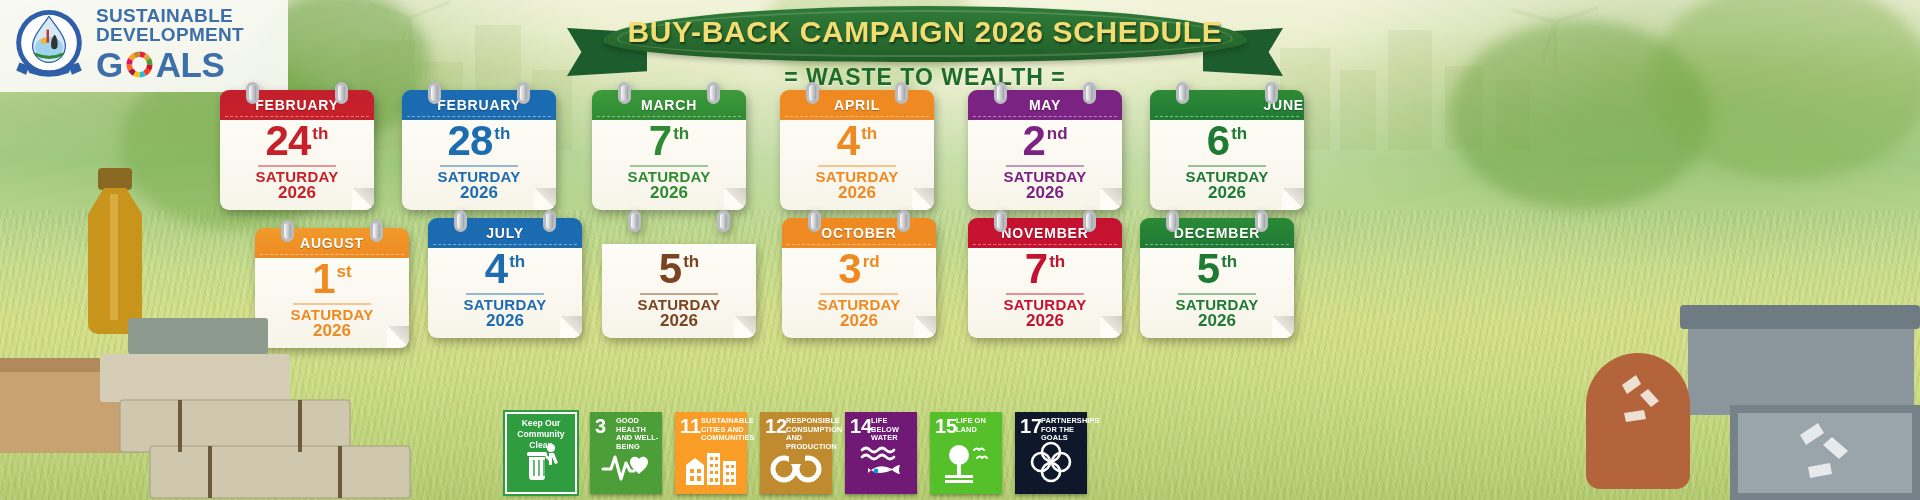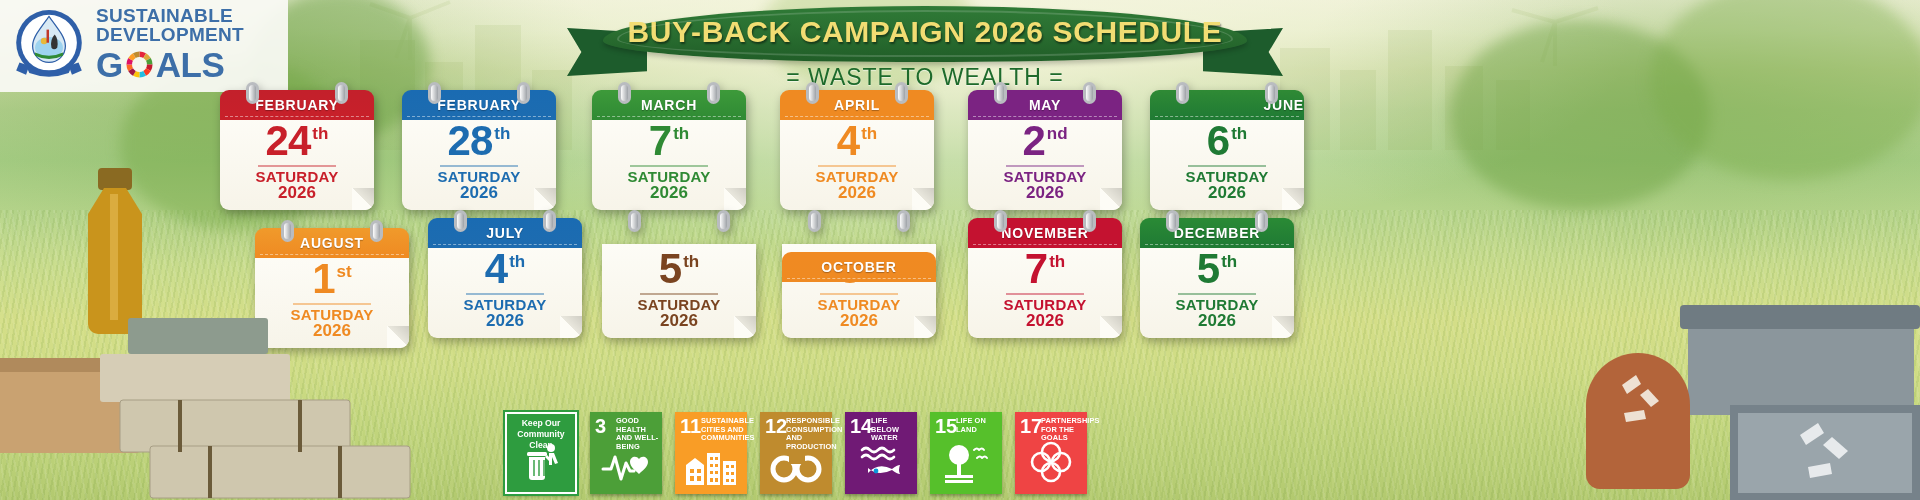--- a/index.html
+++ b/index.html
@@ -65,21 +65,21 @@
     border:2px solid rgba(255,255,255,.16);
     border-radius:50% 50% 46% 46% / 62% 62% 38% 38%;
   }
   .banner-title {
     font-size:30px; font-weight:bold; color:#f2dd73; letter-spacing:.6px;
     text-shadow:1px 2px 2px rgba(0,0,0,.45); white-space:nowrap;
     transform:translateY(-2px);
   }
   .banner-sub {
     position:absolute; left:0; right:0; top:58px; text-align:center;
-    font-size:23px; font-weight:normal; color:#1e6b2b; letter-spacing:1px;
+    font-size:23px; font-weight:bold; color:#1e6b2b; letter-spacing:1px;
     text-shadow:0 1px 1px rgba(255,255,255,.6);
   }
   
   .cal {
     position:absolute; width:154px; height:120px;
     filter:drop-shadow(2px 4px 5px rgba(0,0,0,.30));
   }
   .cal .ring {
     position:absolute; top:-8px; width:13px; height:22px;
     border:3.5px solid #b9bcc0; border-radius:7px;
@@ -364,21 +364,21 @@
           <span class="ord" style="color: rgb(122, 68, 32);">th</span>
         </div>
         <div class="rule" style="background: rgb(122, 68, 32); opacity: 0.45;"></div>
         <div class="dow" style="color: rgb(122, 68, 32);">SATURDAY</div>
         <div class="yr" style="color: rgb(122, 68, 32);">2026</div>
       </div>
     </div>
     <div class="cal" style="left: 782px; top: 218px;">
       <span class="ring a"></span>
       <span class="ring b"></span>
-      <div class="head" style="background: linear-gradient(rgb(240, 138, 34) 0%, rgb(239, 138, 34) 100%); margin-top: 34px;">
+      <div class="head" style="background: linear-gradient(rgb(240, 138, 34) 0%, rgb(239, 138, 34) 100%);">
         <span class="month">OCTOBER</span>
       </div>
       <div class="body">
         <div class="daywrap">
           <span class="day" style="color: rgb(239, 138, 34);">3</span>
           <span class="ord" style="color: rgb(239, 138, 34);">rd</span>
         </div>
         <div class="rule" style="background: rgb(239, 138, 34); opacity: 0.45;"></div>
         <div class="dow" style="color: rgb(239, 138, 34);">SATURDAY</div>
         <div class="yr" style="color: rgb(239, 138, 34);">2026</div>
@@ -542,21 +542,21 @@
             <rect x="16" y="18" width="4" height="16"></rect>
             <rect x="4" y="34" width="28" height="3"></rect>
             <rect x="4" y="39" width="28" height="3"></rect>
           </g>
           <g stroke="#fff" stroke-width="2" fill="none" stroke-linecap="round">
             <path d="M33 9q3-3 5 0M38 9q3-3 5 0"></path>
             <path d="M36 17q3-3 5 0M41 17q3-3 5 0"></path>
           </g>
         </svg></div>
     </div>
-    <div class="badge" style="background: #ef4444;">
+    <div class="badge" style="background: #0f172a;">
       <div class="num">17</div>
       <div class="txt">PARTNERSHIPS FOR THE GOALS</div>
       <div class="gly"><svg width="46" height="46" viewBox="0 0 46 46">
           <g fill="none" stroke="#fff" stroke-width="2.6">
             <circle cx="23" cy="13" r="9"></circle>
             <circle cx="23" cy="33" r="9"></circle>
             <circle cx="13" cy="23" r="9"></circle>
             <circle cx="33" cy="23" r="9"></circle>
           </g>
         </svg></div>

